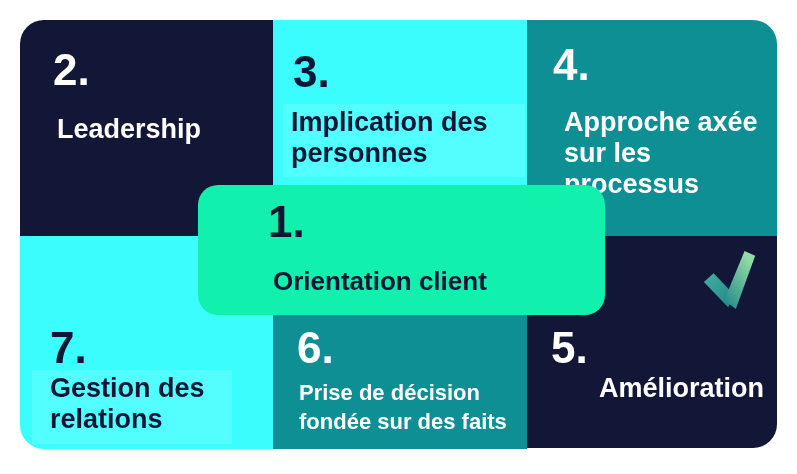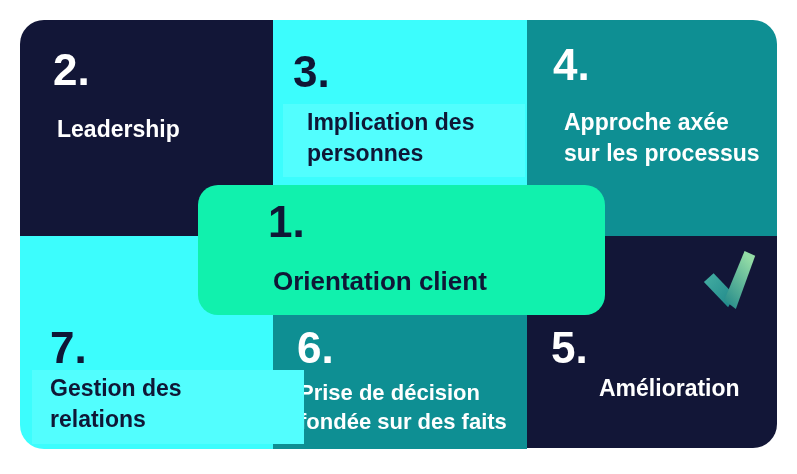--- a/index.html
+++ b/index.html
@@ -13,35 +13,35 @@
   }
   .cell{position:absolute;}
   .cell2{left:20px;top:20px;width:253px;height:216px;background:#121637;border-radius:24px 0 0 0;}
   .cell3{left:273px;top:20px;width:254px;height:166px;background:#3CFDFD;}
   .cell4{left:527px;top:20px;width:250px;height:216px;background:#0E8F93;border-radius:0 24px 0 0;}
   .cell6{left:273px;top:186px;width:254px;height:263px;background:#0E8F93;}
   .cell7{left:20px;top:236px;width:253px;height:213px;background:#3CFDFD;border-radius:0 0 0 24px;}
   .cell5{left:527px;top:236px;width:250px;height:212px;background:#121637;border-radius:0 0 24px 0;}
   .card1{left:198px;top:185px;width:407px;height:130px;background:#11F1AD;border-radius:20px;z-index:5;}
   .num{position:absolute;font-size:44px;line-height:44px;letter-spacing:0;}
-  .label{position:absolute;font-size:23px;line-height:31px;white-space:pre-line;}
+  .label{position:absolute;font-size:27px;line-height:31px;white-space:pre-line;}
   .light{color:#ffffff;}
   .dark{color:#0F1736;}
   .hl{background:#52FEFE;box-sizing:border-box;}
   
   .cell2 .num{left:33px;top:28px;}
   .cell2 .label{left:37px;top:94px;}
   .cell3 .num{left:20px;top:30px;}
-  .cell3 .label{left:10px;top:84px;width:242px;padding:3px 12px 8px 24px;}
+  .cell3 .label{left:10px;top:84px;width:242px;padding:3px 12px 8px 8px;}
   .cell4 .num{left:26px;top:23px;}
   .cell4 .label{left:30px;top:87px;margin-left:7px;}
   .card1 .num{left:70px;top:15px;}
   .card1 .label{left:75px;top:80px;font-size:26px;line-height:32px;text-align:center;}
   .cell7 .num{left:30px;top:90px;}
-  .cell7 .label{left:12px;top:134px;width:272px;padding:3px 18px 9px 18px;}
+  .cell7 .label{left:12px;top:134px;width:200px;padding:3px 18px 9px 18px;}
   .cell6 .num{left:24px;top:140px;}
   .cell6 .label{left:26px;top:192px;font-size:22px;line-height:29px;}
   .cell5 .num{left:24px;top:90px;}
   .cell5 .label{left:24px;top:137px;margin-left:48px;}
   .check{position:absolute;right:16px;top:14px;width:60px;height:62px;}
 </style>
 </head>
 <body>
 
 <div class="canvas">

